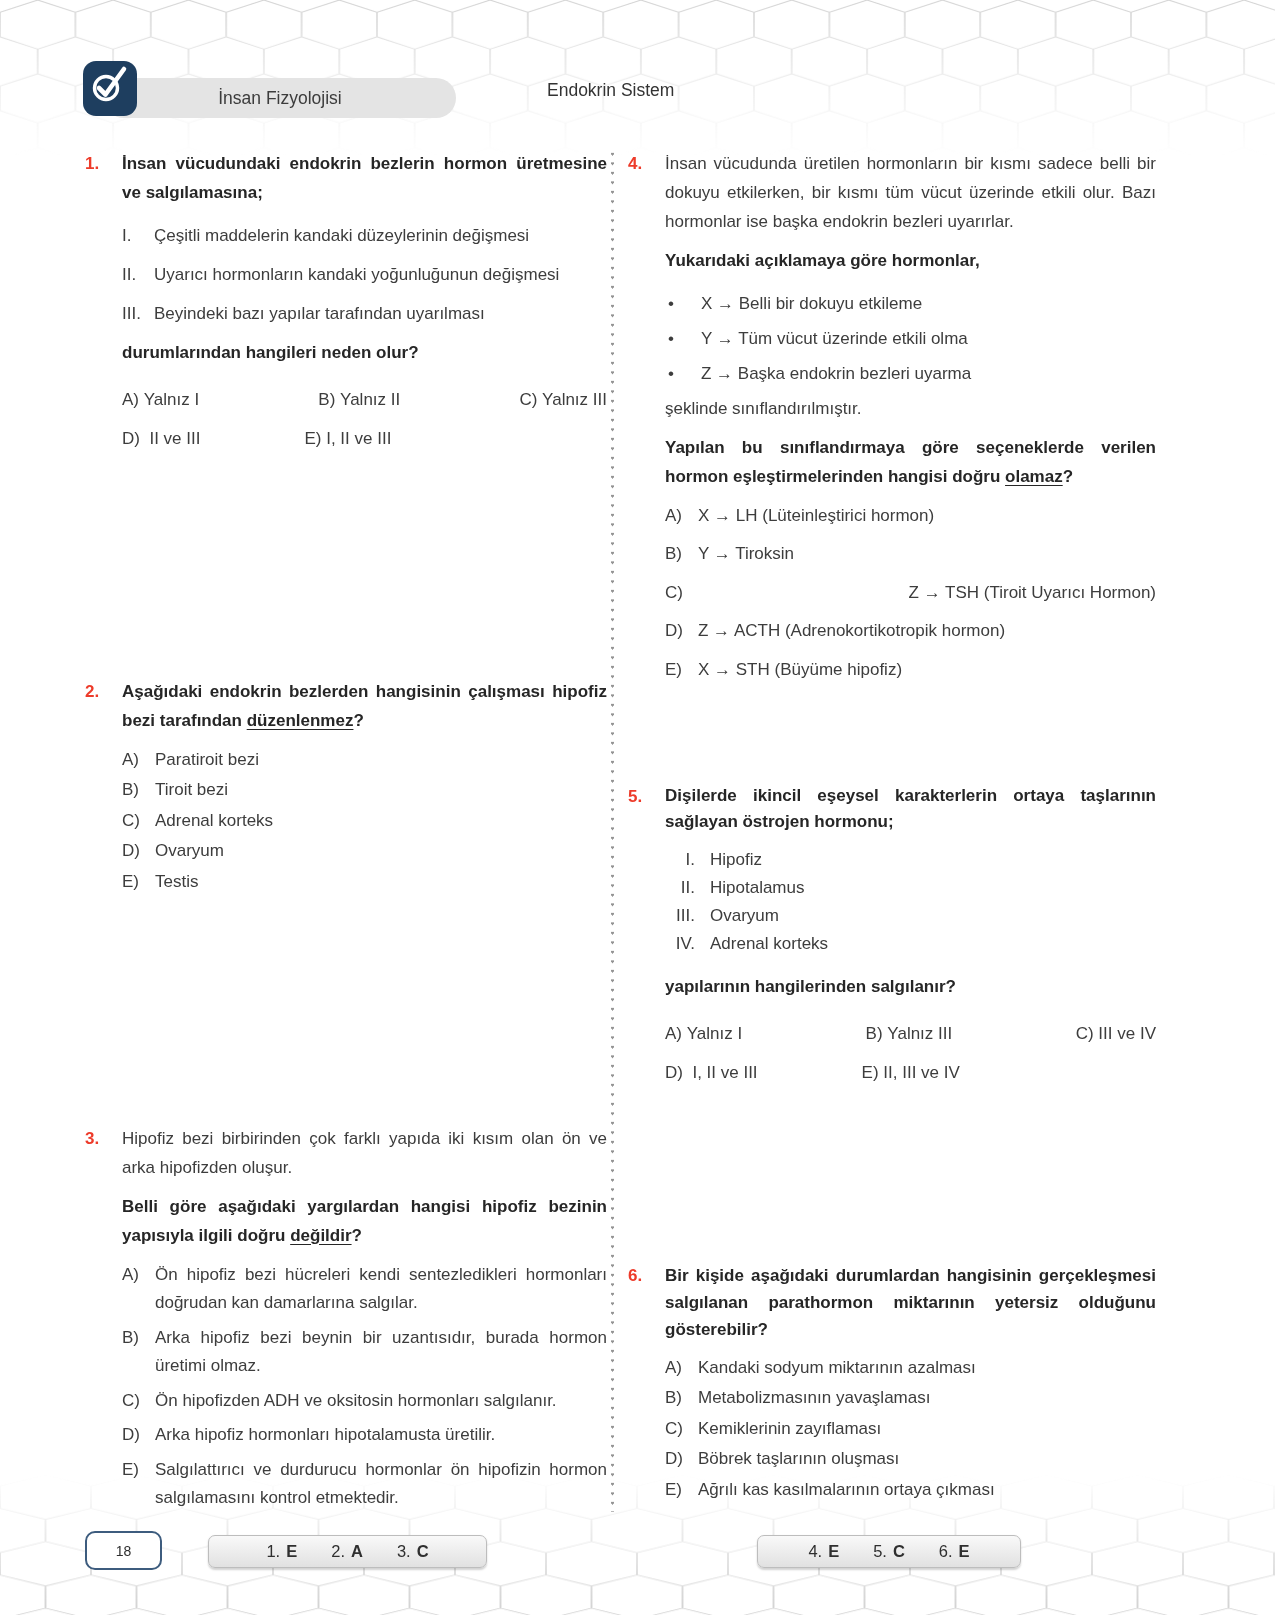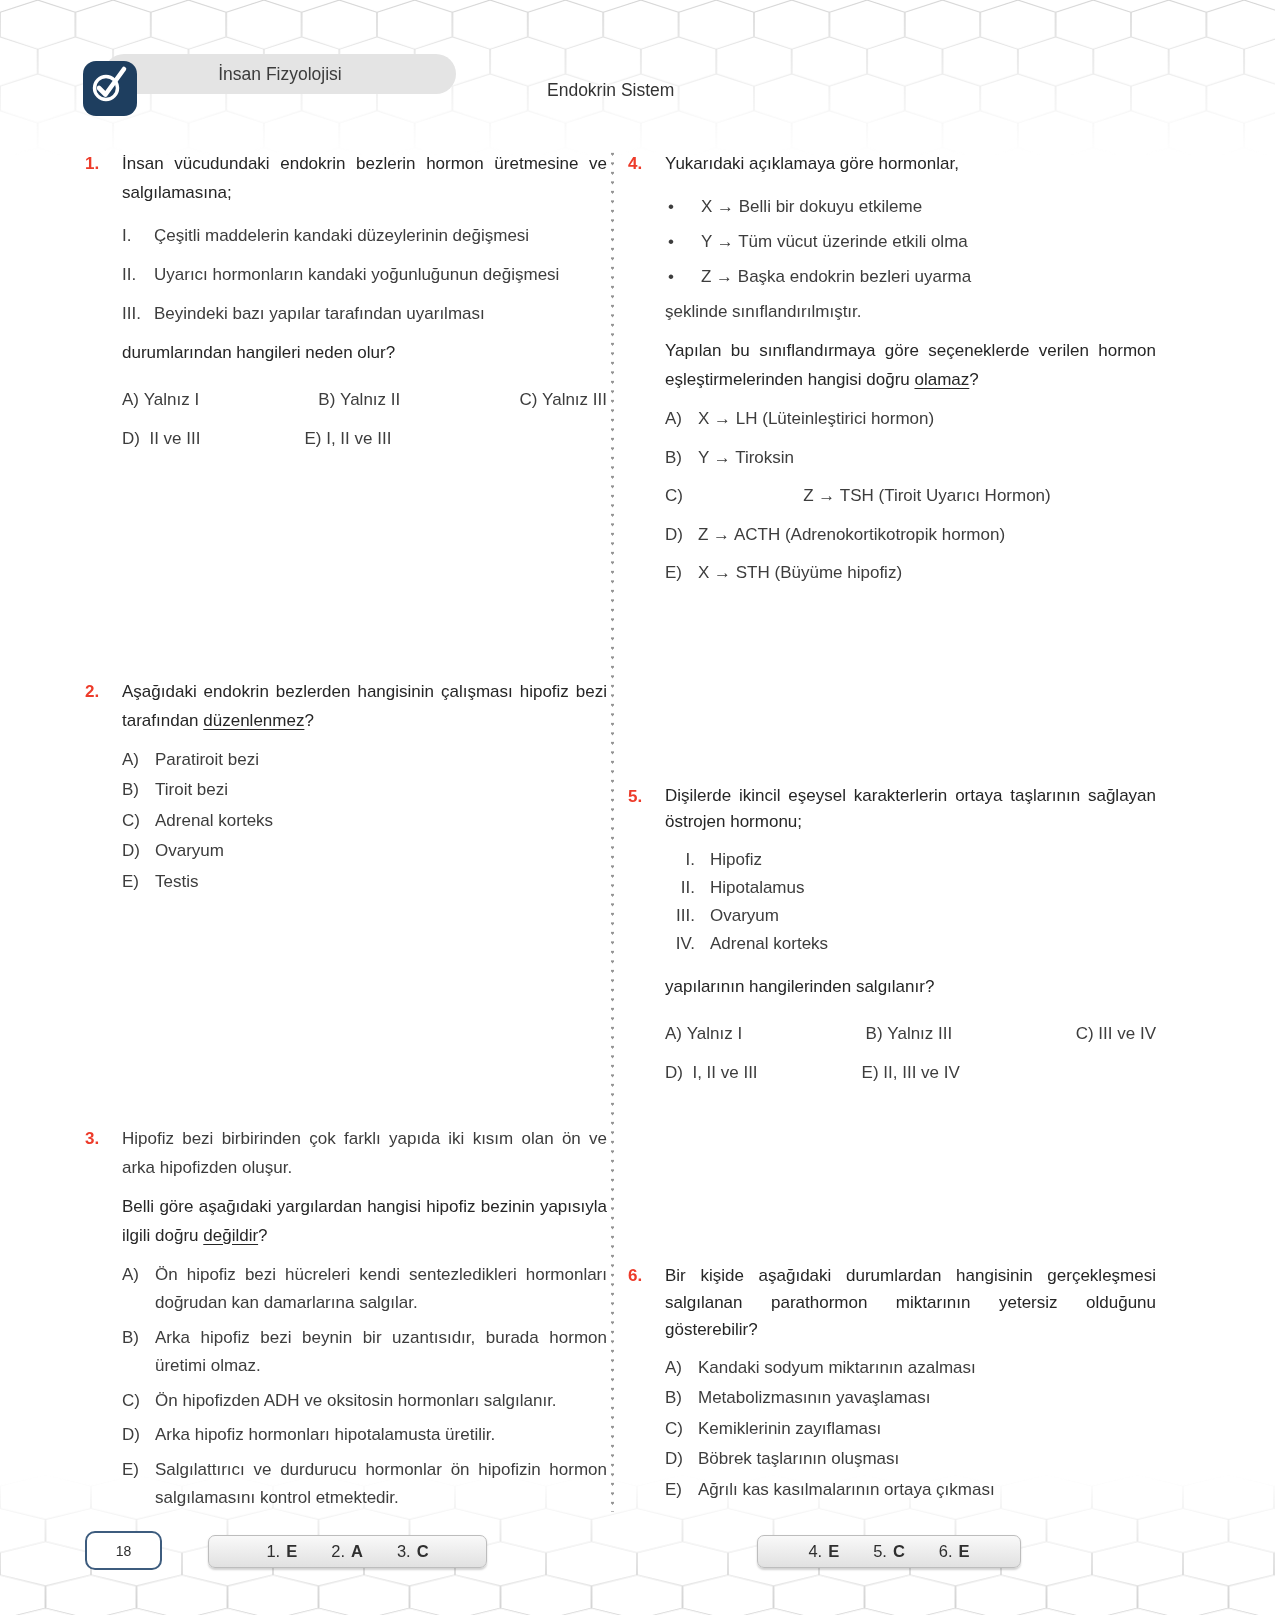--- a/index.html
+++ b/index.html
@@ -14,21 +14,21 @@
   .hexband.top { top:0; height:155px;
     -webkit-mask-image:linear-gradient(to bottom, rgba(0,0,0,.95) 0%, rgba(0,0,0,.4) 55%, rgba(0,0,0,0) 100%);
     mask-image:linear-gradient(to bottom, rgba(0,0,0,.95) 0%, rgba(0,0,0,.4) 55%, rgba(0,0,0,0) 100%);
   }
   .hexband.bottom { bottom:0; height:140px;
     -webkit-mask-image:linear-gradient(to top, rgba(0,0,0,.95) 0%, rgba(0,0,0,.45) 55%, rgba(0,0,0,0) 100%);
     mask-image:linear-gradient(to top, rgba(0,0,0,.95) 0%, rgba(0,0,0,.45) 55%, rgba(0,0,0,0) 100%);
   }
   
   .course-pill {
-    position:absolute; left:104px; top:54px; width:352px; height:40px;
+    position:absolute; left:104px; top:78px; width:352px; height:40px;
     background:#e4e4e4; border-radius:20px;
     display:flex; align-items:center; justify-content:center;
     color:#3c3c3c; font-size:17.5px;
   }
   .logo {
     position:absolute; left:83px; top:61px; width:54px; height:55px;
     background:#1e3e5f; border-radius:13px;
     display:flex; align-items:center; justify-content:center;
   }
   .topic { position:absolute; left:547px; top:80px; color:#333; font-size:17.5px; }
@@ -38,21 +38,21 @@
     background-image:radial-gradient(circle at 2.5px 4px, #949494 1.45px, rgba(0,0,0,0) 1.55px);
     background-size:5px 9.5px; background-repeat:repeat-y;
   }
   
   .q { position:absolute; line-height:1.7; }
   .q.colL { left:85px;  width:522px; }
   .q.colR { left:628px; width:528px; }
   .qnum { position:absolute; left:0; top:0; font-weight:700; color:#ed3b2a; }
   .qbody { margin-left:37px; }
   .q p { text-align:justify; }
-  .bold { font-weight:400; color:#262626; }
+  .bold { font-weight:700; color:#262626; }
   .u { text-decoration:underline; text-underline-offset:3px; }
   .mb10 { margin-bottom:10px; } .mb14 { margin-bottom:14px; }
   .roman-row { display:flex; line-height:1.6; }
   .q1-items .roman-row { margin-bottom:12px; }
   .q5-items .roman-row { margin-bottom:1px; }
   .roman-num-l { flex:0 0 32px; }
   .roman-num-r { flex:0 0 30px; text-align:right; margin-right:15px; }
   .bullet-row { display:flex; line-height:1.6; margin-bottom:8px; }
   .bullet-dot { flex:0 0 36px; padding-left:3px; }
   .opt-row { display:flex; line-height:1.68; }
@@ -210,20 +210,21 @@
           <span class="opt-label">E)</span>
           <span class="opt-text">Salgılattırıcı ve durdurucu hormonlar ön hipofizin hormon salgılamasını kontrol etmektedir.</span>
         </div>
       </div>
     </div>
   </div>
 
   <div class="q colR" style="top:150px;">
     <span class="qnum">4.</span>
     <div class="qbody">
+      <p class="mb10">İnsan vücudunda üretilen hormonların bir kısmı sadece belli bir dokuyu etkilerken, bir kısmı tüm vücut üzerinde etkili olur. Bazı hormonlar ise başka endokrin bezleri uyarırlar.</p>
       <p class="bold mb14">Yukarıdaki açıklamaya göre hormonlar,</p>
       <div class="bullet-row">
         <span class="bullet-dot">•</span>
         <span>X → Belli bir dokuyu etkileme</span>
       </div>
       <div class="bullet-row">
         <span class="bullet-dot">•</span>
         <span>Y → Tüm vücut üzerinde etkili olma</span>
       </div>
       <div class="bullet-row">
@@ -236,21 +237,21 @@
         <div class="opt-row">
           <span class="opt-label">A)</span>
           <span class="opt-text" style="text-align:left;">X → LH (Lüteinleştirici hormon)</span>
         </div>
         <div class="opt-row">
           <span class="opt-label">B)</span>
           <span class="opt-text" style="text-align:left;">Y → Tiroksin</span>
         </div>
         <div class="opt-row">
           <span class="opt-label">C)</span>
-          <span class="opt-text" style="text-align:center;">Z → TSH (Tiroit Uyarıcı Hormon)</span>
+          <span class="opt-text" style="text-align:right;">Z → TSH (Tiroit Uyarıcı Hormon)</span>
         </div>
         <div class="opt-row">
           <span class="opt-label">D)</span>
           <span class="opt-text" style="text-align:left;">Z → ACTH (Adrenokortikotropik hormon)</span>
         </div>
         <div class="opt-row">
           <span class="opt-label">E)</span>
           <span class="opt-text" style="text-align:left;">X → STH (Büyüme hipofiz)</span>
         </div>
       </div>

